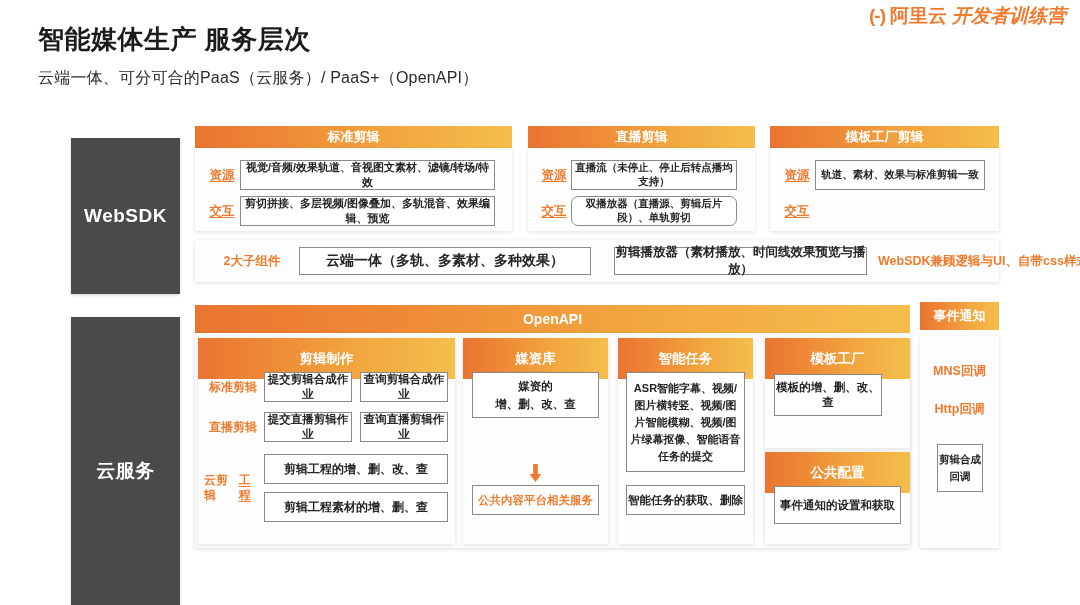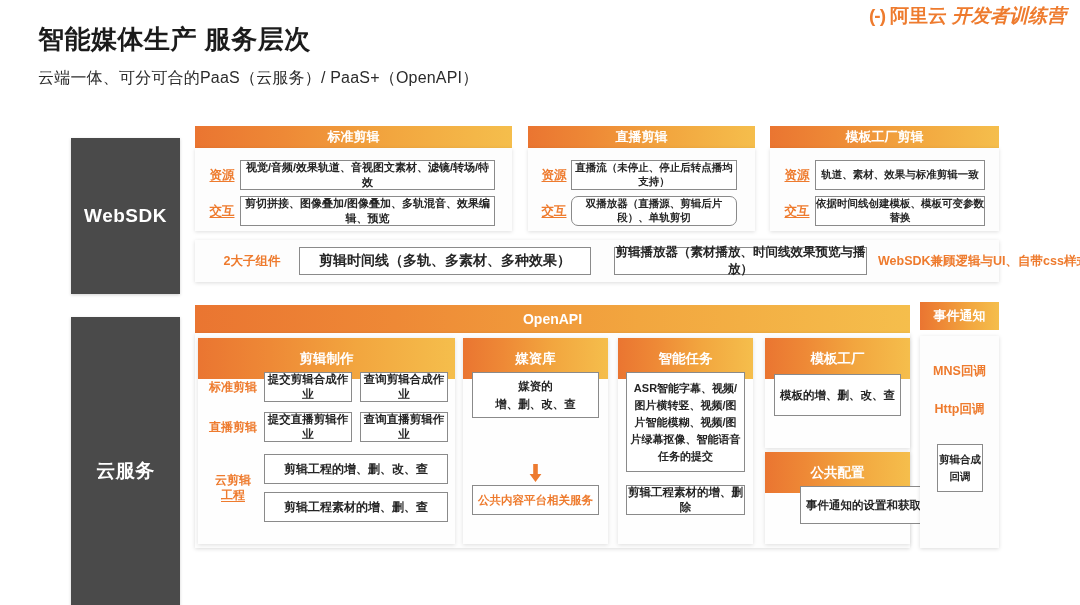--- a/index.html
+++ b/index.html
@@ -130,21 +130,21 @@
 
 <div class="top-col" id="col-std">
   <div class="grad-bar top-head">标准剪辑</div>
   <div class="top-body">
     <div class="row2" style="left:9px;top:12px;width:299px;height:30px;">
       <div class="olabel rowlab underline" style="width:36px;height:30px;">资源</div>
       <div class="wbox" style="width:255px;height:30px;font-size:11px;">视觉/音频/效果轨道、音视图文素材、滤镜/转场/特效</div>
     </div>
     <div class="row2" style="left:9px;top:48px;width:299px;height:30px;">
       <div class="olabel rowlab underline" style="width:36px;height:30px;">交互</div>
-      <div class="wbox" style="width:255px;height:30px;font-size:11px;">剪切拼接、图像叠加/图像叠加、多轨混音、效果编辑、预览</div>
+      <div class="wbox" style="width:255px;height:30px;font-size:11px;">剪切拼接、多层视频/图像叠加、多轨混音、效果编辑、预览</div>
     </div>
   </div>
 </div>
 
 <div class="top-col" id="col-live">
   <div class="grad-bar top-head">直播剪辑</div>
   <div class="top-body">
     <div class="row2" style="left:9px;top:12px;width:209px;height:30px;">
       <div class="olabel rowlab underline" style="width:34px;height:30px;">资源</div>
       <div class="wbox" style="width:166px;height:30px;font-size:10.5px;">直播流（未停止、停止后转点播均支持）</div>
@@ -158,48 +158,47 @@
 
 <div class="top-col" id="col-tpl">
   <div class="grad-bar top-head">模板工厂剪辑</div>
   <div class="top-body">
     <div class="row2" style="left:9px;top:12px;width:211px;height:30px;">
       <div class="olabel rowlab underline" style="width:36px;height:30px;">资源</div>
       <div class="wbox" style="width:170px;height:30px;font-size:10.5px;">轨道、素材、效果与标准剪辑一致</div>
     </div>
     <div class="row2" style="left:9px;top:48px;width:211px;height:30px;">
       <div class="olabel rowlab underline" style="width:36px;height:30px;">交互</div>
-      <div class="wbox" style="width:170px;height:30px;font-size:10.5px;">依据时间线创建模板、模板可变参数替换</div>
     </div>
   </div>
 </div>
 
 <div class="panel" id="subs-panel">
   <div class="olabel" id="subs-label">2大子组件</div>
-  <div class="wbox" id="subs-box1">剪辑时间线（多轨、多素材、多种效果）</div>
+  <div class="wbox" id="subs-box1">云端一体（多轨、多素材、多种效果）</div>
   <div class="wbox" id="subs-box2">剪辑播放器（素材播放、时间线效果预览与播放）</div>
   <div class="olabel" id="subs-note">WebSDK兼顾逻辑与UI、自带css样式</div>
 </div>
 
 <div class="dark-box" id="cloud-dark">云服务</div>
 
 <div class="grad-bar" id="openapi-bar">OpenAPI</div>
 <div class="panel" id="openapi-panel"></div>
 
 <div class="sub-col" id="sc-make">
   <div class="grad-bar sub-head">剪辑制作</div>
   <div class="olabel mk-lab" style="left:6px;top:34px;width:58px;height:30px;">标准剪辑</div>
   <div class="wbox mk-box" style="left:66px;top:34px;width:88px;height:30px;">提交剪辑合成作业</div>
   <div class="wbox mk-box" style="left:162px;top:34px;width:88px;height:30px;">查询剪辑合成作业</div>
 
   <div class="olabel mk-lab" style="left:6px;top:74px;width:58px;height:30px;">直播剪辑</div>
   <div class="wbox mk-box" style="left:66px;top:74px;width:88px;height:30px;">提交直播剪辑作业</div>
   <div class="wbox mk-box" style="left:162px;top:74px;width:88px;height:30px;">查询直播剪辑作业</div>
 
-  <div class="olabel mk-lab" style="left:6px;top:114px;width:58px;height:72px;flex-direction:column;line-height:15px;">
+  <div class="olabel mk-lab" style="left:6px;top:114px;width:58px;height:72px;flex-direction:row;line-height:15px;">
     <span>云剪辑</span>
     <span class="underline">工程</span>
   </div>
   <div class="wbox mk-box" style="left:66px;top:116px;width:184px;height:30px;font-size:12px;">剪辑工程的增、删、改、查</div>
   <div class="wbox mk-box" style="left:66px;top:154px;width:184px;height:30px;font-size:12px;">剪辑工程素材的增、删、查</div>
 </div>
 
 <div class="sub-col" id="sc-media">
   <div class="grad-bar sub-head">媒资库</div>
   <div class="wbox" style="position:absolute;left:9px;top:34px;width:127px;height:46px;flex-direction:column;font-size:11.5px;line-height:18px;">
@@ -210,31 +209,31 @@
     <svg width="15" height="19" viewBox="0 0 15 19">
         <path d="M5.2 0h4.6v10h3.6L7.5 18 1.6 10h3.6z" fill="#ED7A2F"></path>
       </svg>
   </div>
   <div class="wbox" style="position:absolute;left:9px;top:147px;width:127px;height:30px;font-size:11.5px;color:#EE7B2E;">公共内容平台相关服务</div>
 </div>
 
 <div class="sub-col" id="sc-task">
   <div class="grad-bar sub-head">智能任务</div>
   <div class="wbox" style="position:absolute;left:8px;top:34px;width:119px;height:100px;font-size:11px;line-height:17px;padding:16px 3px;">ASR智能字幕、视频/图片横转竖、视频/图片智能模糊、视频/图片绿幕抠像、智能语音任务的提交</div>
-  <div class="wbox" style="position:absolute;left:8px;top:147px;width:119px;height:30px;font-size:11.5px;">剪辑工程素材的增、删除</div>
+  <div class="wbox" style="position:absolute;left:8px;top:147px;width:119px;height:30px;font-size:11.5px;">智能任务的获取、删除</div>
 </div>
 
 <div class="sub-col" id="sc-tpl">
   <div class="grad-bar sub-head">模板工厂</div>
-  <div class="wbox" style="position:absolute;left:9px;top:36px;width:127px;height:42px;font-size:11.5px;">模板的增、删、改、查</div>
+  <div class="wbox" style="position:absolute;left:9px;top:36px;width:108px;height:42px;font-size:11.5px;">模板的增、删、改、查</div>
 </div>
 
 <div class="sub-col" id="sc-cfg">
   <div class="grad-bar sub-head">公共配置</div>
-  <div class="wbox" style="position:absolute;left:9px;top:34px;width:127px;height:38px;font-size:11.5px;margin-left:26px;">事件通知的设置和获取</div>
+  <div class="wbox" style="position:absolute;left:9px;top:34px;width:127px;height:38px;font-size:11.5px;">事件通知的设置和获取</div>
 </div>
 
 <div class="grad-bar" id="evt-bar">事件通知</div>
 <div class="panel" id="evt-panel">
   <div class="olabel" style="position:absolute;left:0;top:24px;width:79px;height:22px;font-size:12.5px;">MNS回调</div>
   <div class="olabel" style="position:absolute;left:0;top:62px;width:79px;height:22px;font-size:12.5px;">Http回调</div>
   <div class="wbox" style="position:absolute;left:17px;top:108px;width:46px;height:48px;flex-direction:column;font-size:10.5px;line-height:17px;">
     <span>剪辑合成</span>
     <span>回调</span>
   </div>

